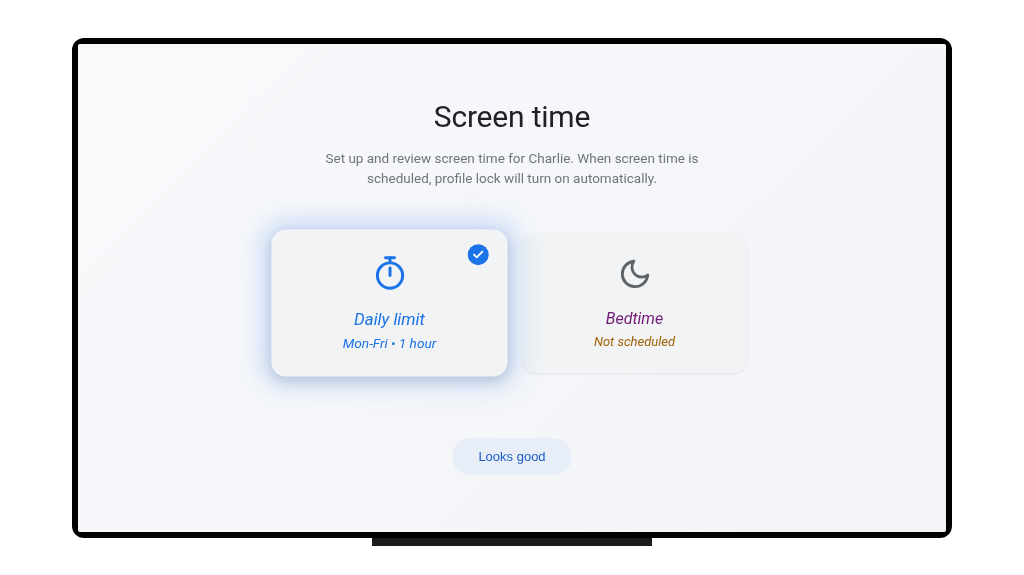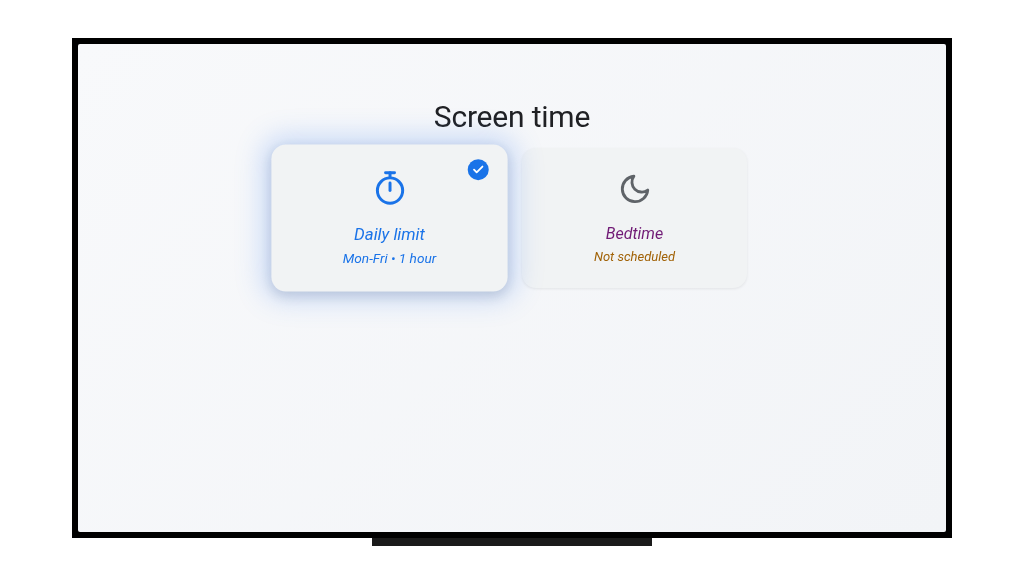--- a/index.html
+++ b/index.html
@@ -15,21 +15,21 @@
       font-family: 'Google Sans', 'Roboto', -apple-system, BlinkMacSystemFont, sans-serif;
       display: flex;
       align-items: center;
       justify-content: center;
     }
     
     .tv-frame {
       width: 880px;
       height: 500px;
       background: #000000;
-      border-radius: 0;
+      border-radius: 12px;
       padding: 6px;
       position: relative;
     }
     
     .tv-stand {
       position: absolute;
       bottom: -8px;
       left: 50%;
       transform: translateX(-50%);
       width: 280px;
@@ -154,20 +154,21 @@
     }
   </style>
 </head>
 <body>
 
 <div class="tv-frame">
   <div class="screen">
 
     <h1 class="title">Screen time</h1>
 
+    <p class="description">Set up and review screen time for Charlie. When screen time is scheduled, profile lock will turn on automatically.</p>
 
     <div class="cards-row">
 
       <div class="card active focused">
         <div class="check-badge">
           <svg viewBox="0 0 24 24" fill="none" stroke="#ffffff" stroke-width="3.5" stroke-linecap="round" stroke-linejoin="round">
             <polyline points="20 6 9 17 4 12"></polyline>
           </svg>
         </div>
         <div class="card-icon">
@@ -187,16 +188,17 @@
           <svg viewBox="0 0 24 24" fill="none" stroke="#5f6368" stroke-width="2" stroke-linecap="round" stroke-linejoin="round">
             <path d="M21 12.79A9 9 0 1 1 11.21 3 7 7 0 0 0 21 12.79z"></path>
           </svg>
         </div>
         <div class="card-title">Bedtime</div>
         <div class="card-subtitle">Not scheduled</div>
       </div>
 
     </div>
 
+    <button class="looks-good-btn">Looks good</button>
 
   </div>
   <div class="tv-stand"></div>
 </div>
 
 </body></html>

